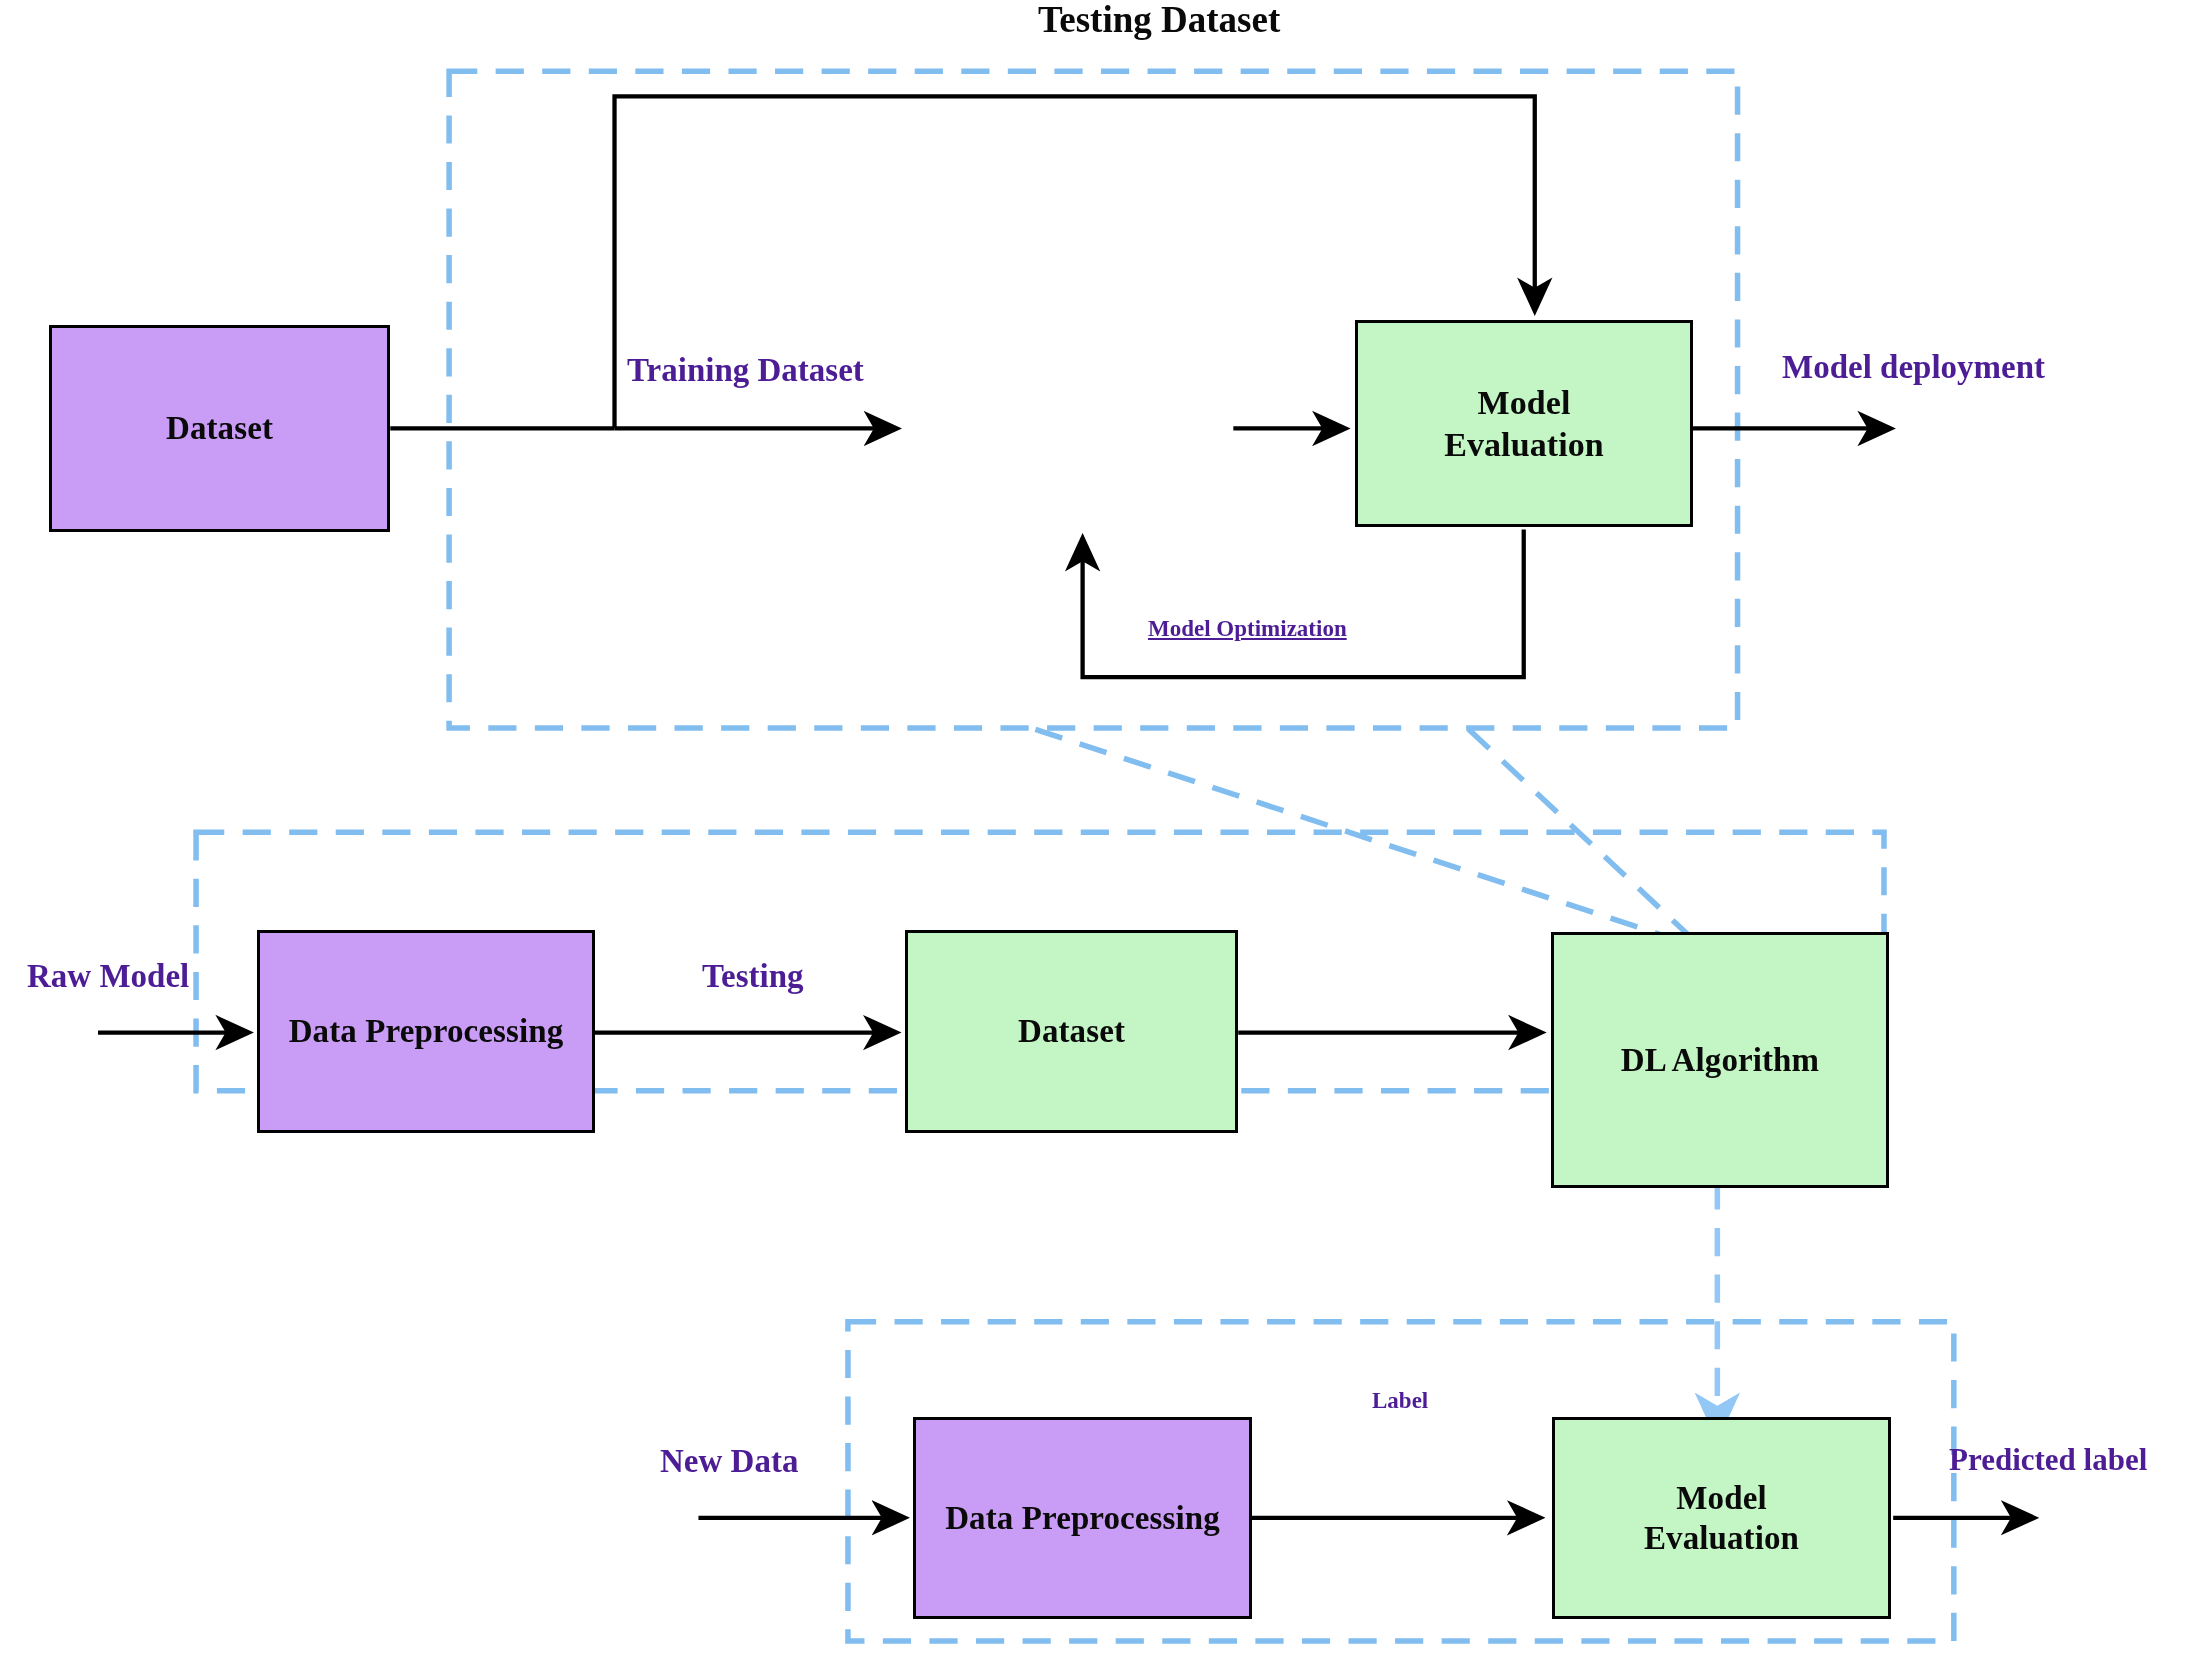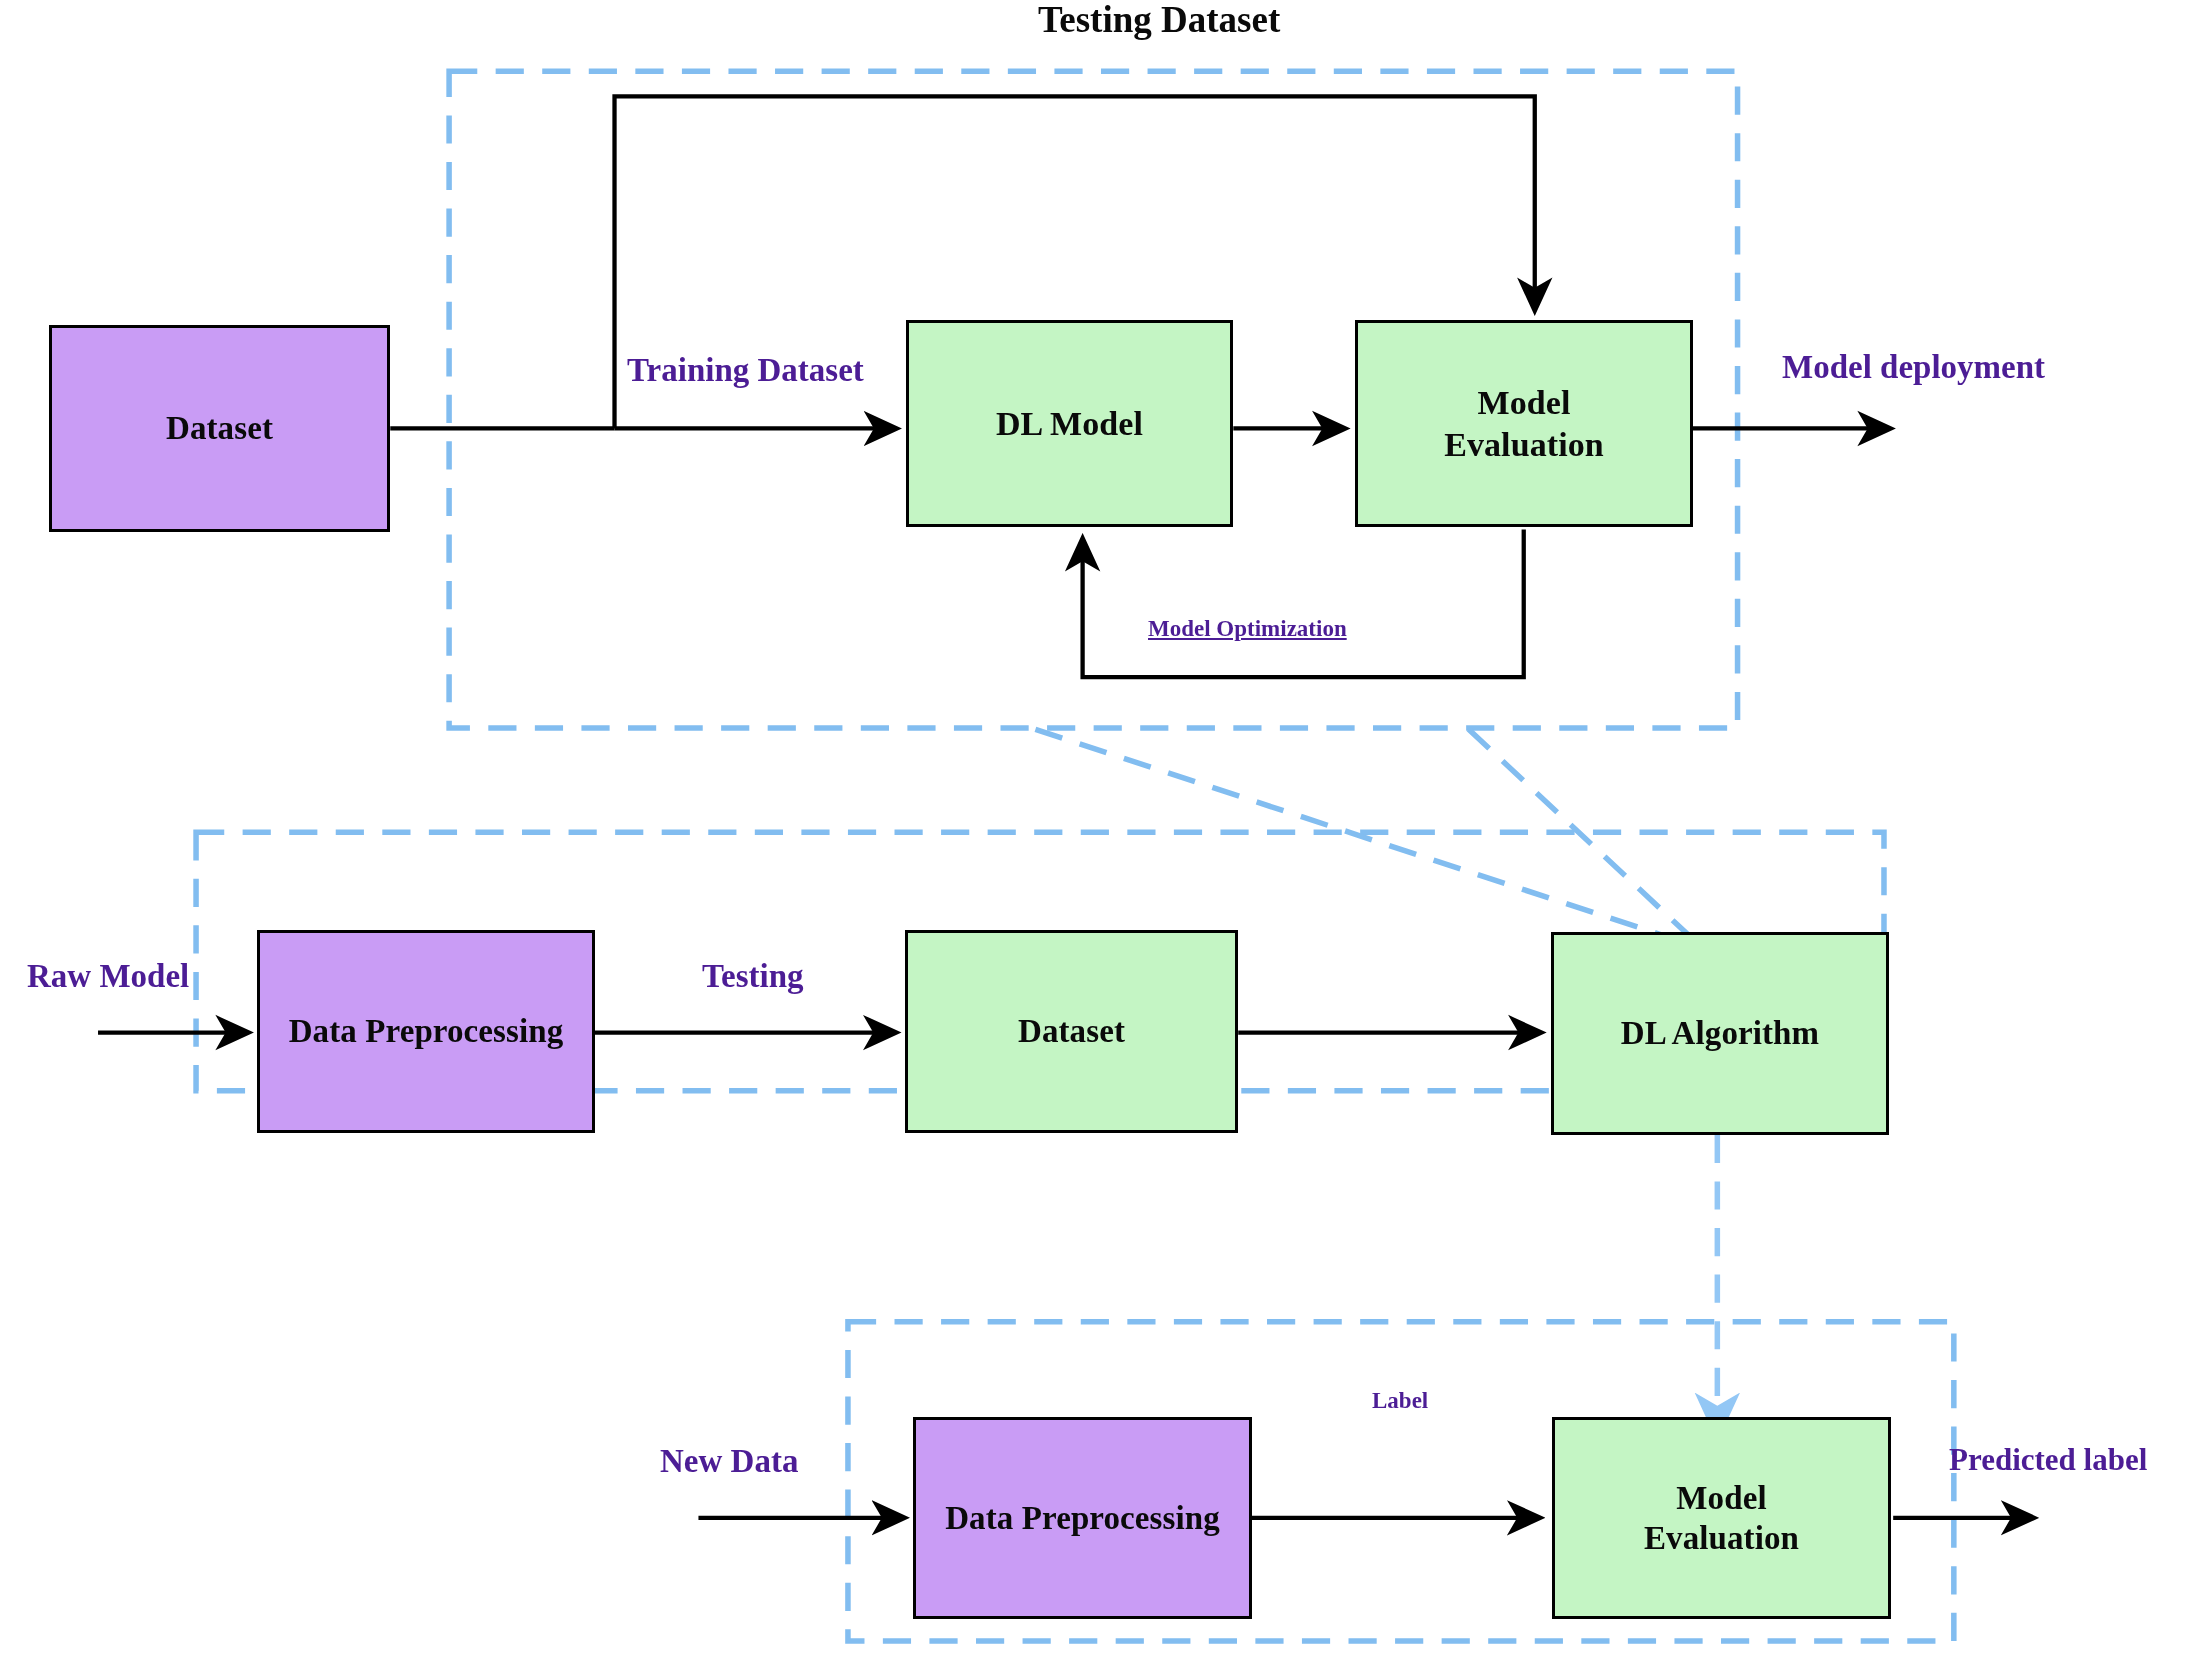--- a/index.html
+++ b/index.html
@@ -100,40 +100,37 @@
     <path d="M 2397 1190 L 2755 1525" fill="none" stroke="#82bdf0" stroke-width="9" stroke-dasharray="46 30"></path>
     <path d="M 2803 1852 L 2803 2340" fill="none" stroke="#93c7f5" stroke-width="9" stroke-dasharray="46 30" marker-end="url(#arrow-blue)"></path>
   </svg>
 
   <div class="zone-title" style="left:1038px; top:-2.5px; font-size:37px;">Testing Dataset</div>
 
   <div class="node purple" style="left:49px; top:325px; width:341px; height:207px; font-size:33px;">
     <span>Dataset</span>
   </div>
 
-  <div class="node green" style="left:906px; top:320px; width:327px; height:207px; font-size:34px;">
-    <span>DL Model</span>
-  </div>
 
   <div class="node green" style="left:1355px; top:320px; width:338px; height:207px; font-size:34px;">
     <div>
       <div>Model</div>
       <div>Evaluation</div>
     </div>
   </div>
 
   <div class="node purple" style="left:257px; top:930px; width:338px; height:203px; font-size:33px;">
     <span>Data Preprocessing</span>
   </div>
 
   <div class="node green" style="left:905px; top:930px; width:333px; height:203px; font-size:33px;">
     <span>Dataset</span>
   </div>
 
-  <div class="node green" style="left:1551px; top:932px; width:338px; height:203px; font-size:33px;">
+  <div class="node green" style="left:1551px; top:932px; width:338px; height:256px; font-size:33px;">
     <span>DL Algorithm</span>
   </div>
 
   <div class="node purple" style="left:913px; top:1417px; width:339px; height:202px; font-size:33px;">
     <span>Data Preprocessing</span>
   </div>
 
   <div class="node green" style="left:1552px; top:1417px; width:339px; height:202px; font-size:33px;">
     <div>
       <div>Model</div>

